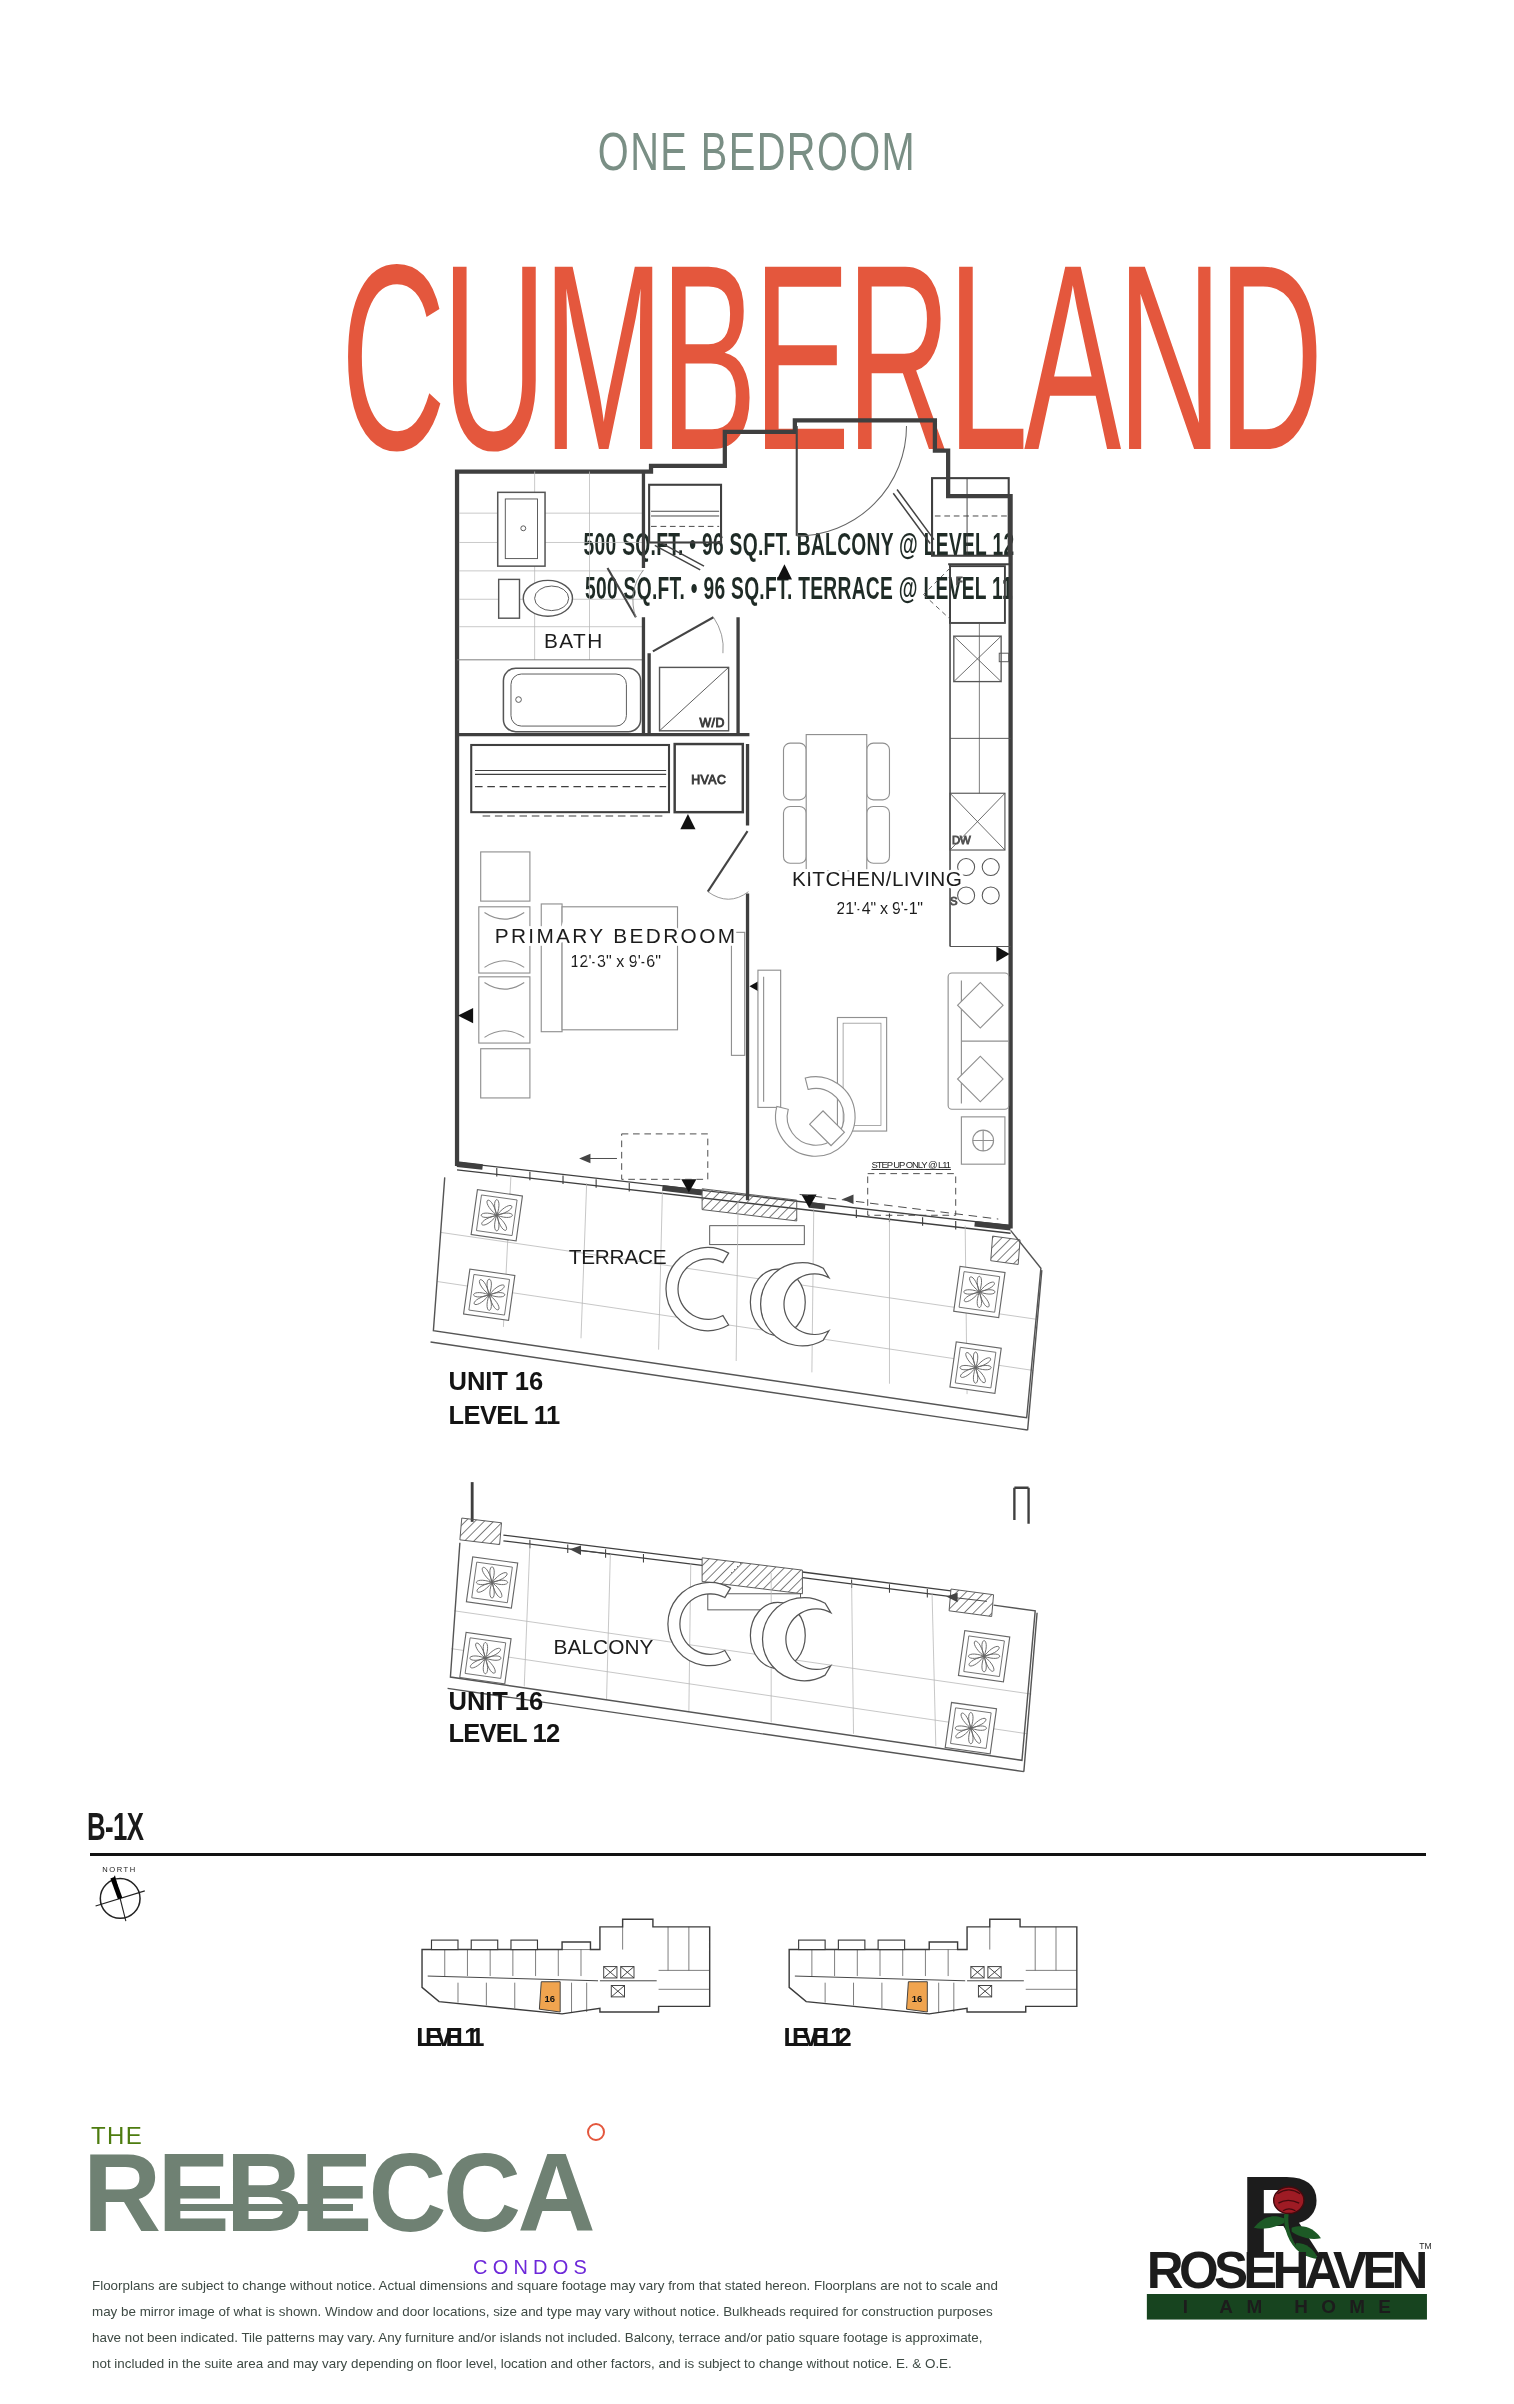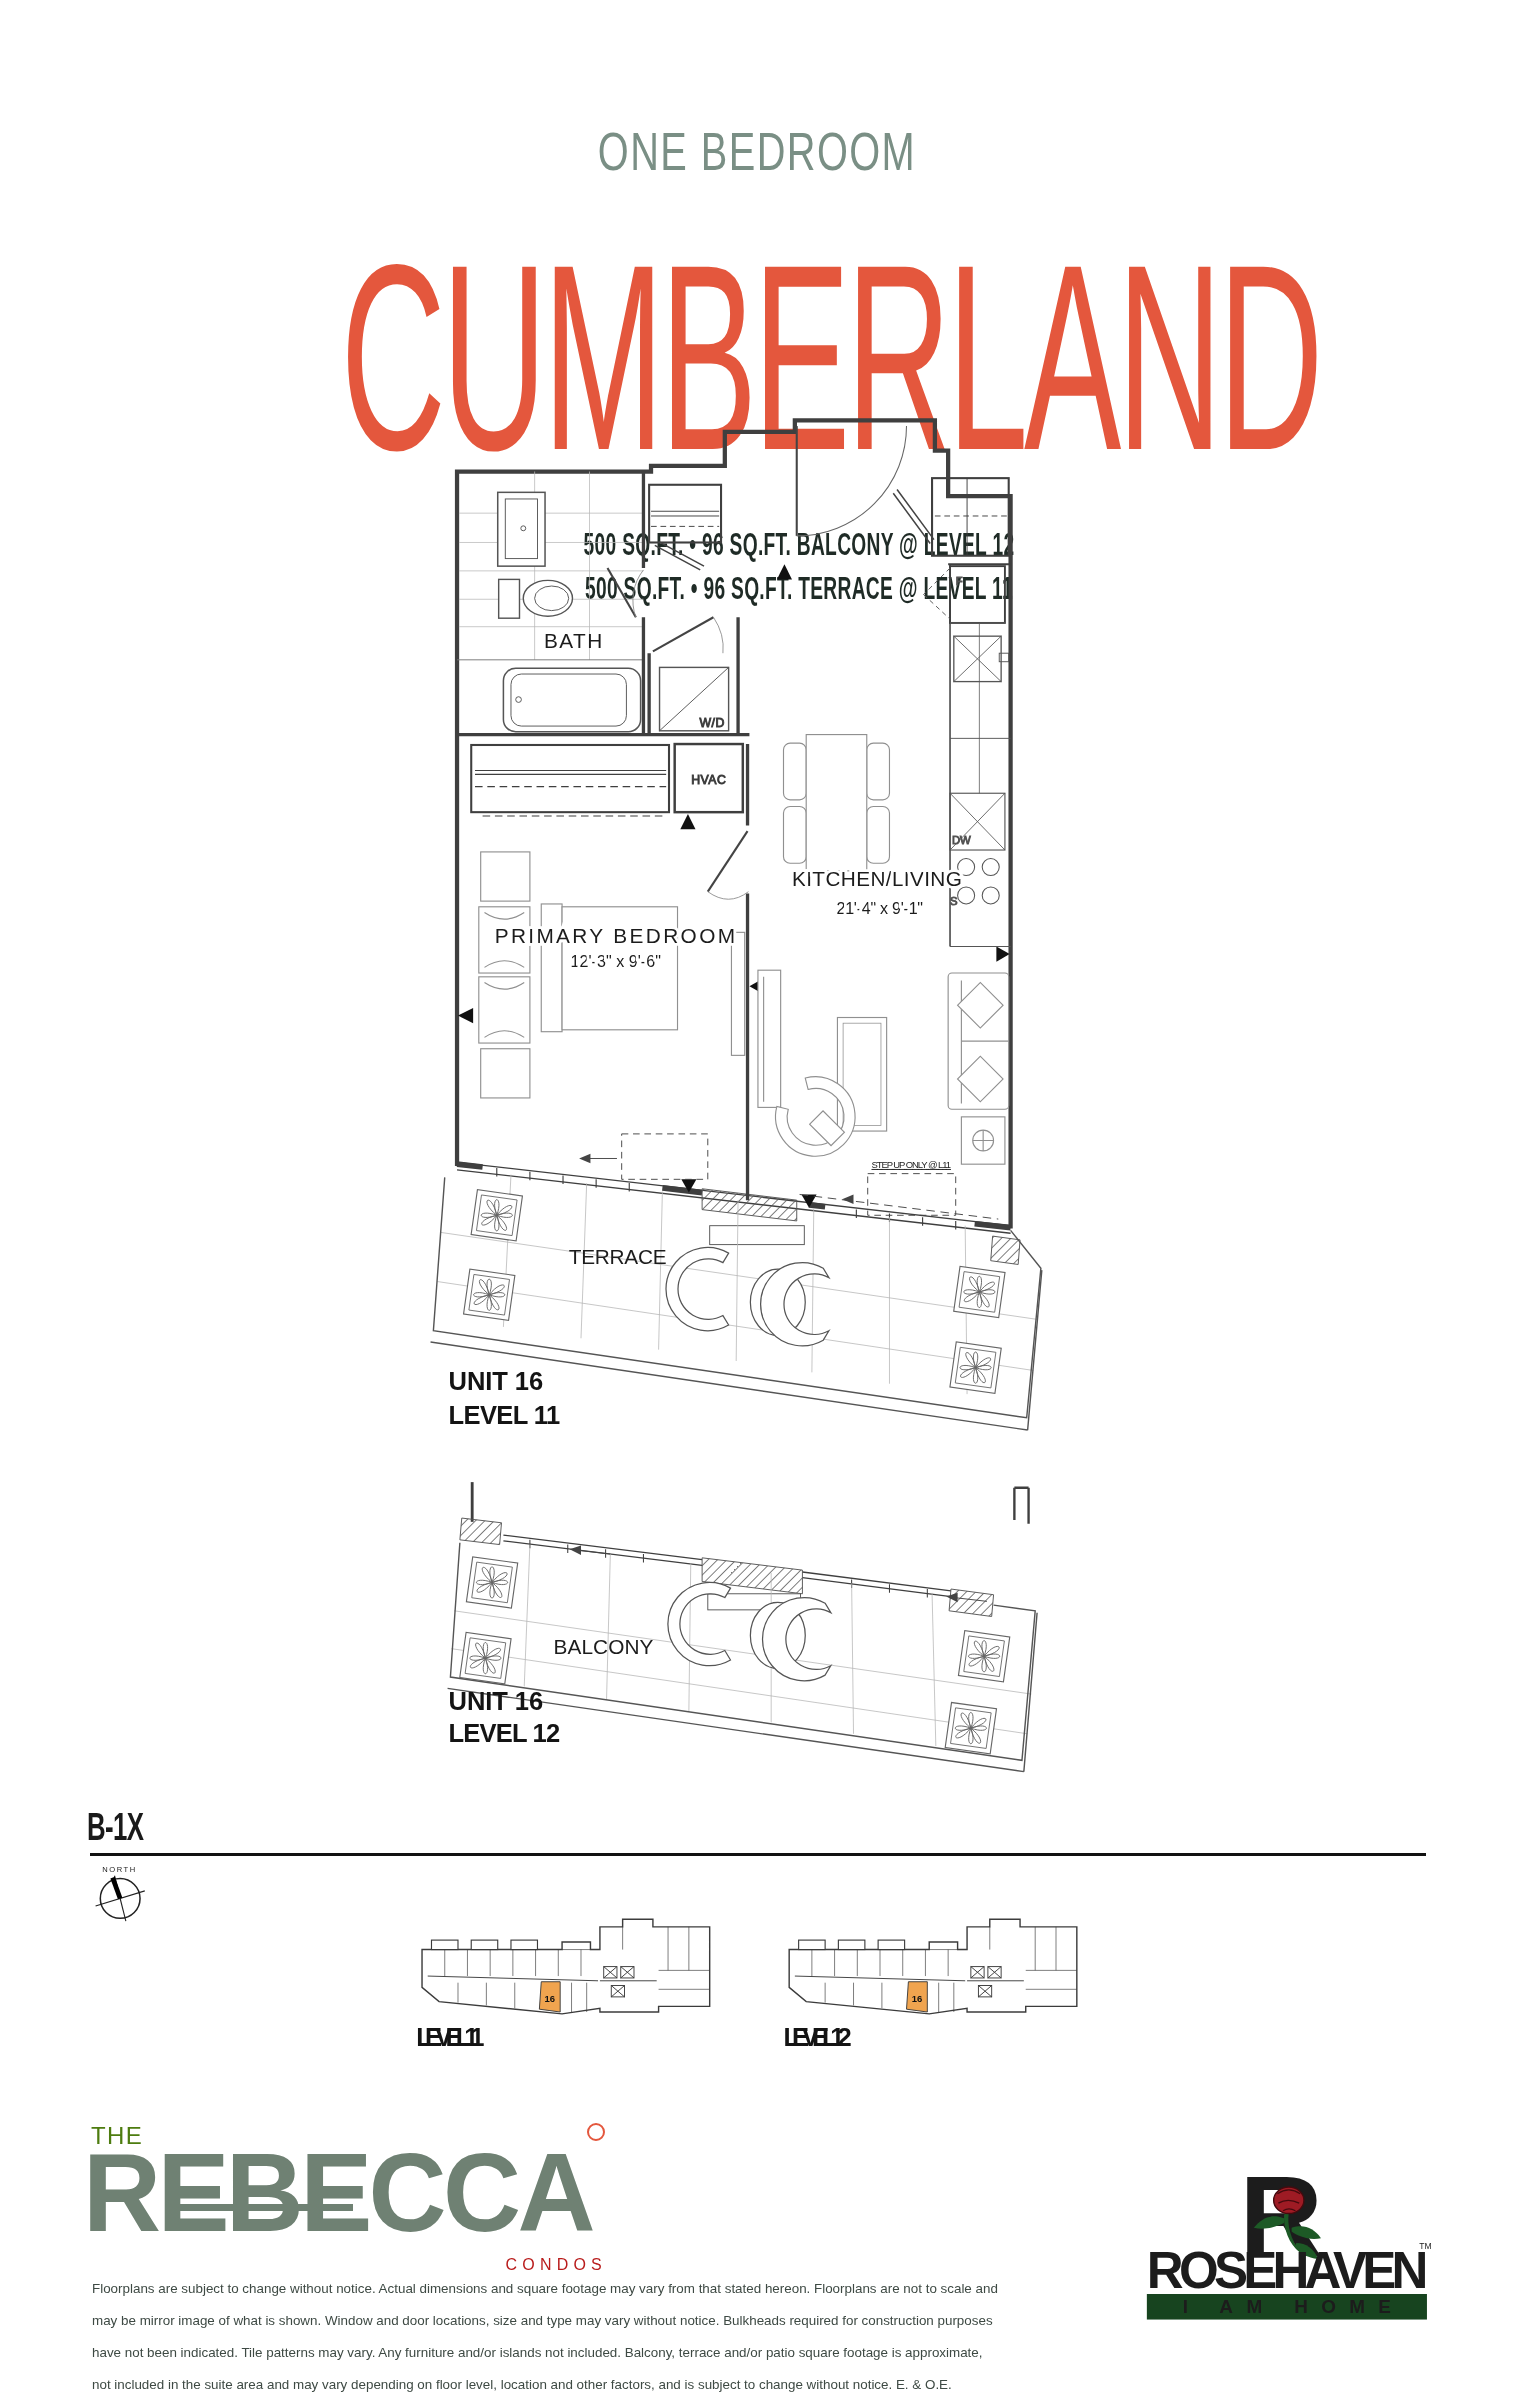--- a/index.html
+++ b/index.html
@@ -16,23 +16,23 @@
   .spec1{top:526px;} .spec2{top:570px;}
   .plancode{left:87px;top:1806px;font-size:38px;font-weight:700;color:#1a1a1a;
             letter-spacing:-0.9px;transform:scaleX(0.68);transform-origin:left;}
   .divider{left:90px;top:1853px;width:1336px;height:2.8px;background:#111;}
   .the{left:91px;top:2122px;font-size:24px;letter-spacing:1.4px;color:#4d7c0f;}
   .rebecca{left:83px;top:2137px;font-size:112px;font-weight:700;color:#6F8173;
            letter-spacing:-3.8px;transform:scaleX(0.965);transform-origin:left;line-height:1;}
   .rebecca-bar{left:168px;top:2204px;width:185px;height:6.6px;background:#6F8173;}
   .o-mark{left:587px;top:2123px;width:18px;height:18px;border:2.8px solid #E4573D;
           border-radius:50%;box-sizing:border-box;}
-  .condos{left:473px;top:2256px;width:134px;text-align:right;font-size:16px;
-          letter-spacing:5.2px;color:#b91c1c;}
-  .disclaimer{left:92px;top:2273px;width:1017px;font-size:13.4px;line-height:32px;
+  .condos{left:473px;top:2256px;width:134px;text-align:left;font-size:20px;
+          letter-spacing:5.2px;color:#6d28d9;}
+  .disclaimer{left:92px;top:2273px;width:1017px;font-size:13.4px;line-height:26px;
               color:#3E4A44;white-space:pre-line;}
   svg{position:absolute;left:0;top:0;}
   svg text{font-family:"Liberation Sans",sans-serif;fill:#1c1c1c;}
   .room{font-size:22px;letter-spacing:2.5px;}
   .dim{font-size:17px;letter-spacing:0.5px;}
   .fix{font-size:13px;letter-spacing:0.5px;}
   .tinyfix{font-size:12px;}
   .unitlbl{font-size:27px;font-weight:700;fill:#141414;}
   .keylbl{font-size:27px;font-weight:700;fill:#141414;}
   .north{font-size:8px;letter-spacing:1px;fill:#222;}

